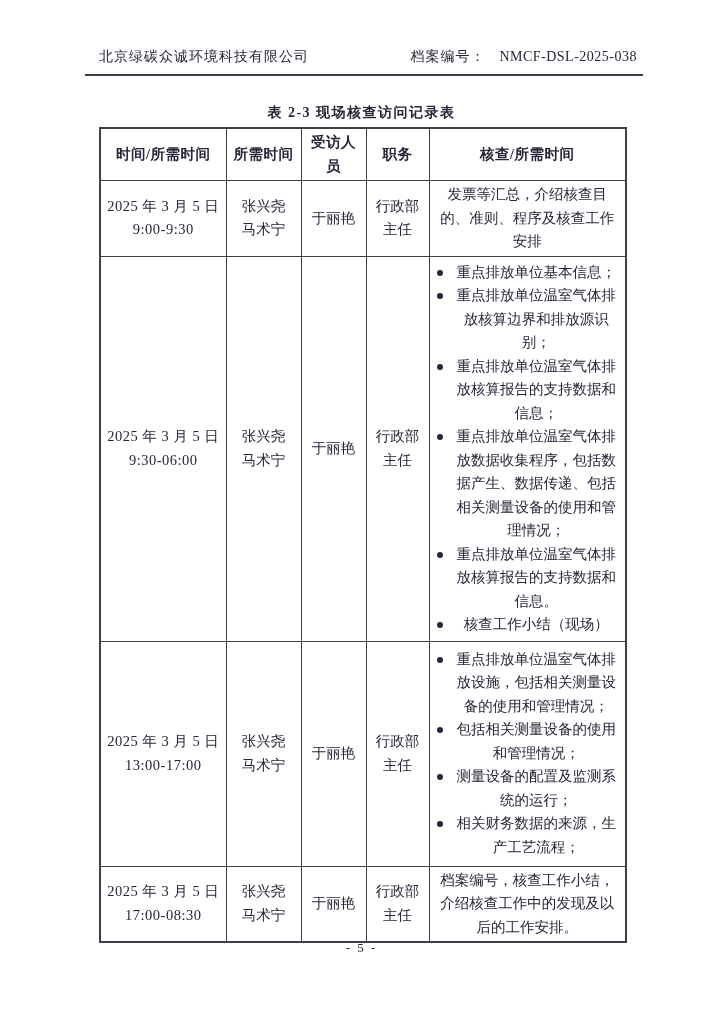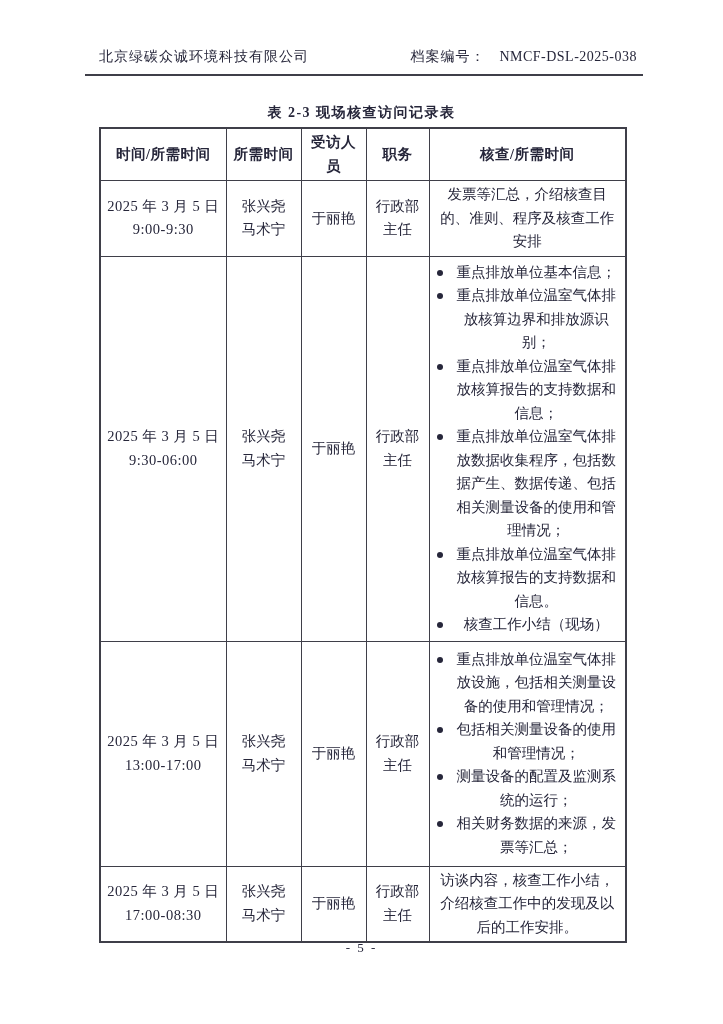--- a/index.html
+++ b/index.html
@@ -192,40 +192,40 @@
           <li>
                 <span class="dot"></span>
                 <span class="li-text">包括相关测量设备的使用和管理情况；</span>
               </li>
           <li>
                 <span class="dot"></span>
                 <span class="li-text">测量设备的配置及监测系统的运行；</span>
               </li>
           <li>
                 <span class="dot"></span>
-                <span class="li-text">相关财务数据的来源，发票等汇总；</span>
+                <span class="li-text">相关财务数据的来源，生产工艺流程；</span>
               </li>
         </ul>
       </td>
     </tr>
 
     <tr class="r3">
       <td class="time">
         <div>2025 年 3 月 5 日</div>
         <div>17:00-08:30</div>
       </td>
       <td>
         <div>张兴尧</div>
         <div>马术宁</div>
       </td>
       <td>于丽艳</td>
       <td>
         <div>行政部</div>
         <div>主任</div>
       </td>
-      <td class="content-text">访谈内容，核查工作小结，介绍核查工作中的发现及以后的工作安排。</td>
+      <td class="content-text">档案编号，核查工作小结，介绍核查工作中的发现及以后的工作安排。</td>
     </tr>
   </tbody>
     </table>
 
   <div class="page-footer">- 5 -</div>
 
 </div>
 
 </body></html>

